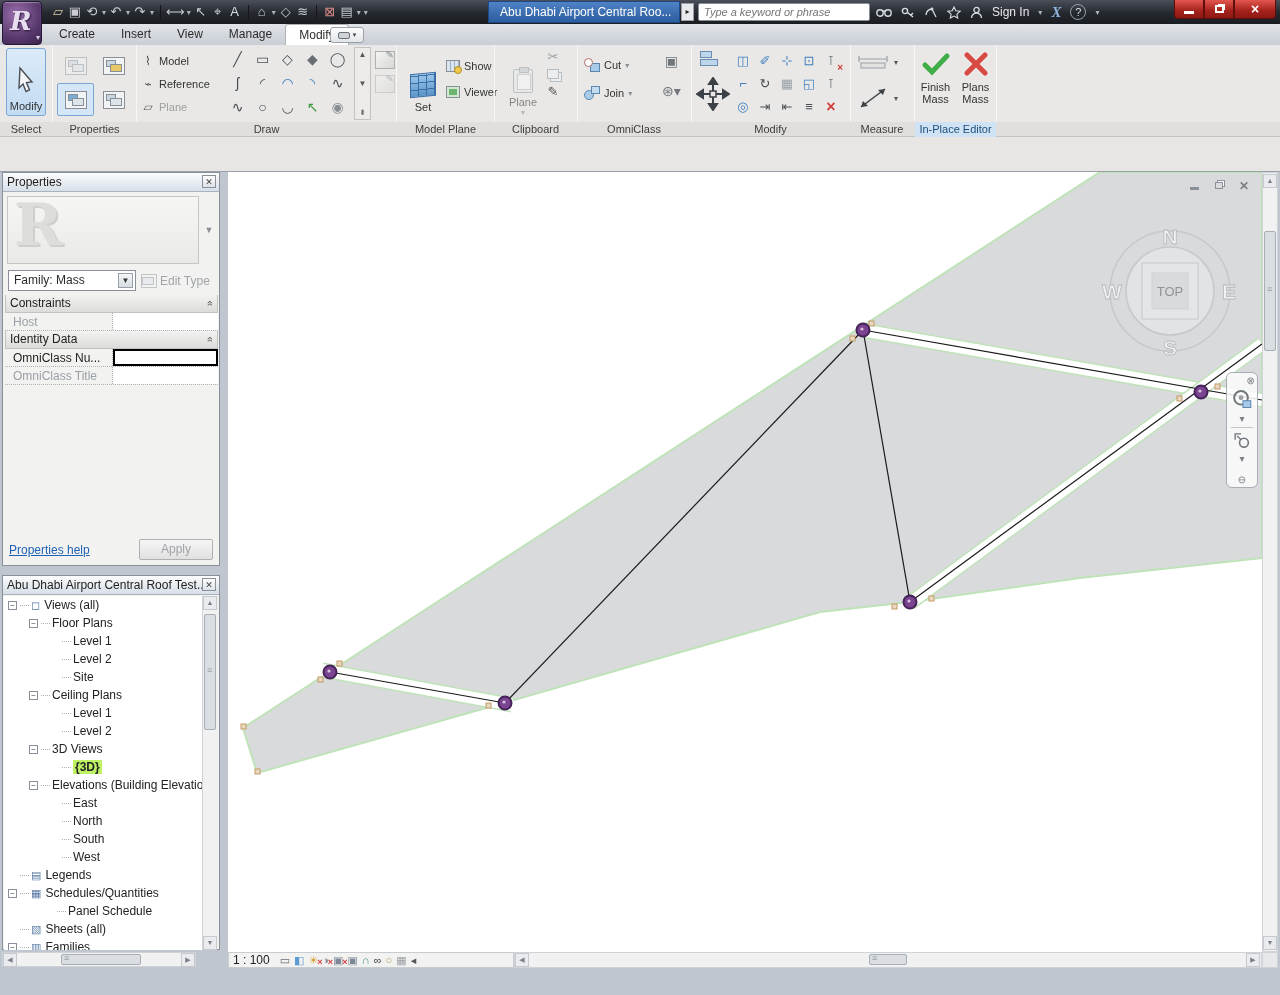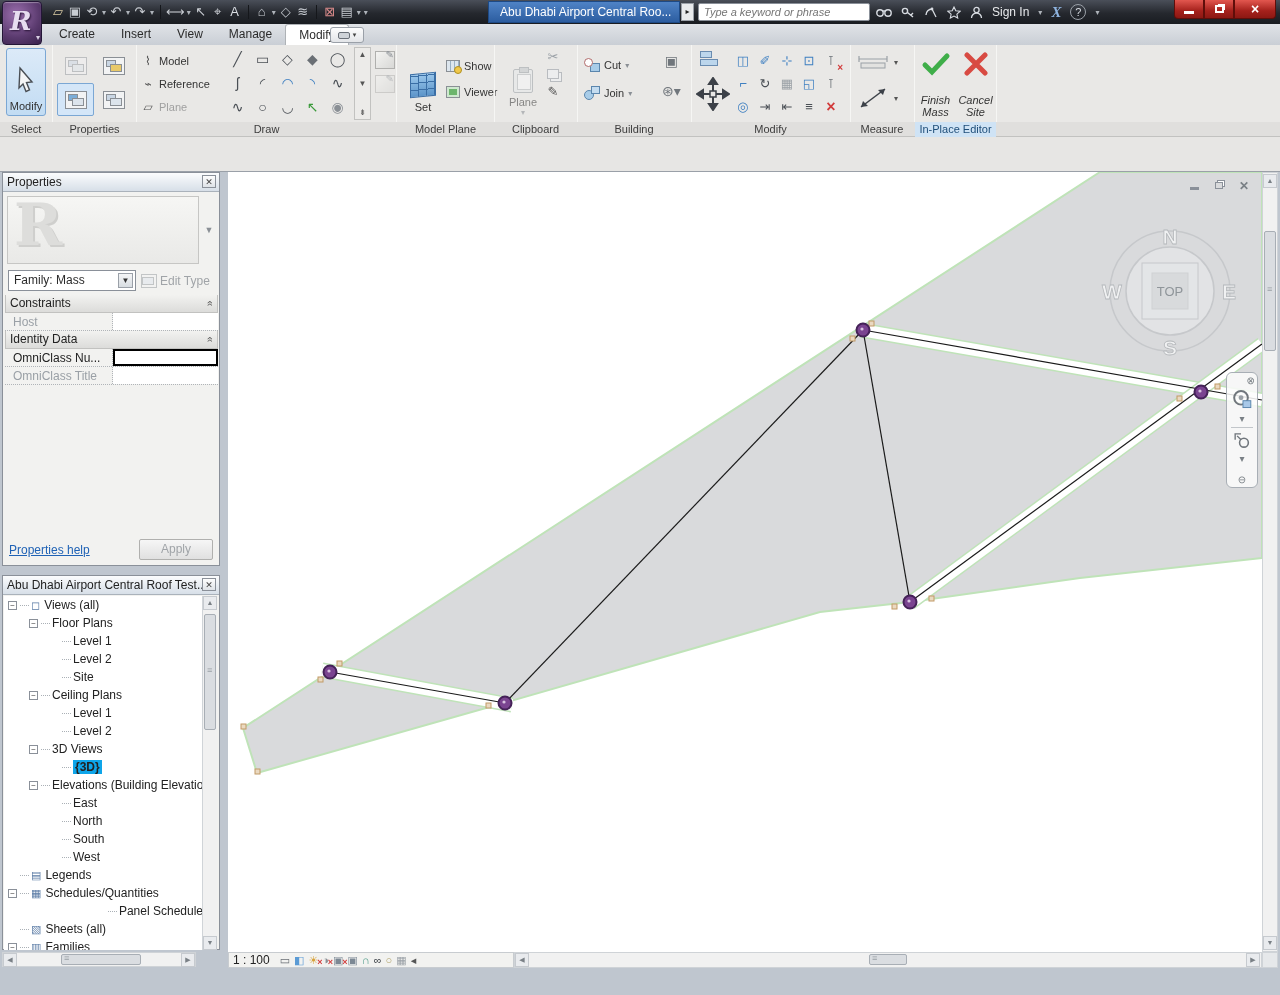--- a/index.html
+++ b/index.html
@@ -144,21 +144,21 @@
   #modgrid { position:absolute; left:40px; top:4px; width:112px; display:grid;
     grid-template-columns:repeat(5,22px); grid-template-rows:repeat(3,23px); }
   #modgrid span { display:flex; align-items:center; justify-content:center; font-size:13px; position:relative; }
   .redx:after { content:"×"; position:absolute; right:-1px; bottom:-1px; color:#d23b3b; font-size:10px; font-weight:bold; }
 
   
   .meas-row { position:absolute; left:6px; display:flex; align-items:center; gap:5px; }
   .meas-row .mc { font-size:8px; color:#555; }
   
   .ip-btn { position:absolute; top:3px; width:39px; height:70px; display:flex; flex-direction:column; align-items:center;
-    justify-content:space-between; padding-top:4px;font-style:italic; }
+    justify-content:flex-start; padding-top:4px; }
   .ip-btn .rbtn-label { margin-top:5px; }
 
   
   #optionsbar { position:absolute; left:0; top:137px; width:1280px; height:35px; background:#e7e6e4;
     border-bottom:1px solid #9aa0a8; }
 
   
   .sidepanel { position:absolute; left:2px; width:218px; background:#f2f2f0; border:1px solid #8a9099; }
   .ptitle { height:19px; background:linear-gradient(#fbfcfd,#d7dfe8); border-bottom:1px solid #aab2bb;
     font-size:12px; color:#222; padding:2px 4px; position:relative; white-space:nowrap; overflow:hidden; }
@@ -191,21 +191,21 @@
     border:1px solid #b0b0ae; border-radius:2px; color:#a0a4a8; font-size:12px; text-align:center; line-height:19px; }
 
   #browPanel { top:575px; height:375px; }
   #tree { position:absolute; left:1px; top:20px; width:199px; height:354px; background:#fff; overflow:hidden; }
   .trow { height:18px; display:flex; align-items:center; white-space:nowrap; font-size:12px; color:#222; }
   .texp { width:9px; height:9px; border:1px solid #8a9099; background:#fff; font-size:8px; line-height:7px;
     text-align:center; color:#444; margin-right:3px; flex:none; }
   .tspace { width:12px; flex:none; }
   .tdots { width:9px; border-bottom:1px dotted #aab0b6; height:1px; margin-right:2px; flex:none; }
   .ticon { font-size:11px; color:#5b7ca6; margin-right:4px; flex:none; }
-  .tlabel.sel { background:#0ea5e9; font-weight:bold; padding:0 2px; }
+  .tlabel.sel { background:#bef264; font-weight:bold; padding:0 2px; }
   #browvs { position:absolute; right:2px; top:20px; width:15px; height:354px; background:#f1f1f1; border-left:1px solid #d0d4d8; }
   .sbtn { position:absolute; left:0; width:14px; height:14px; background:#e9ebee; border:1px solid #c6cacf;
     color:#7a8086; font-size:7px; text-align:center; line-height:12px; }
   .sthumb { position:absolute; left:1px; width:12px; background:#dadde1; border:1px solid #a8aeb5; border-radius:2px; }
   .sthumb:after { content:"≡"; position:absolute; left:2px; top:50%; margin-top:-7px; color:#9aa0a6; font-size:9px; }
 
   
   #canvas { position:absolute; left:228px; top:172px; width:1034px; height:780px; background:#fff; overflow:hidden; }
   #winctl { position:absolute; right:10px; top:7px; display:flex; gap:9px; z-index:5; }
   #winctl .wc { width:16px; height:13px; display:flex; align-items:center; justify-content:center; color:#6a7077; }
@@ -518,42 +518,42 @@
       <div class="ip-btn" style="left:1px;">
         <svg width="30" height="24" viewBox="0 0 30 24">
             <path d="M4 13 L11 20 L26 4" fill="none" stroke="#3fae49" stroke-width="5" stroke-linecap="round"></path>
           </svg>
         <div class="rbtn-label" style="width:38px;">Finish Mass</div>
       </div>
       <div class="ip-btn" style="left:41px;">
         <svg width="26" height="24" viewBox="0 0 26 24">
             <path d="M4 3 L22 21 M22 3 L4 21" fill="none" stroke="#d84a42" stroke-width="5" stroke-linecap="round"></path>
           </svg>
-        <div class="rbtn-label" style="width:38px;">Cancel Site</div>
+        <div class="rbtn-label" style="width:38px;">Plans Mass</div>
       </div>
     </div>
 
     <div class="vsep" style="left:52px;"></div>
       <div class="vsep" style="left:136px;"></div>
     <div class="vsep" style="left:396px;"></div>
       <div class="vsep" style="left:494px;"></div>
     <div class="vsep" style="left:577px;"></div>
       <div class="vsep" style="left:691px;"></div>
     <div class="vsep" style="left:850px;"></div>
       <div class="vsep" style="left:914px;"></div>
     <div class="vsep" style="left:996px;"></div>
   </div>
 
   <div id="plabels">
     <div class="plabel" style="left:0;width:52px;">Select</div>
     <div class="plabel" style="left:53px;width:83px;">Properties</div>
     <div class="plabel" style="left:137px;width:259px;">Draw</div>
     <div class="plabel" style="left:398px;width:95px;">Model Plane</div>
     <div class="plabel" style="left:495px;width:81px;">Clipboard</div>
-    <div class="plabel" style="left:578px;width:112px;">Building</div>
+    <div class="plabel" style="left:578px;width:112px;">OmniClass</div>
     <div class="plabel" style="left:692px;width:157px;">Modify</div>
     <div class="plabel" style="left:851px;width:62px;">Measure</div>
     <div class="plabel" style="left:915px;width:81px;background:#cfe3f5;color:#1f4e79;">In-Place Editor</div>
   </div>
 
   <div id="optionsbar"></div>
 
   <div id="propPanel" class="sidepanel">
     <div class="ptitle"><span>Properties</span><span class="pclose">✕</span></div>
     <div id="preview">
@@ -669,21 +669,21 @@
           <span class="tdots"></span>
           <span class="ticon">▤</span>
           <span class="tlabel">Legends</span>
         </div>
         <div class="trow" style="padding-left: 4px;">
           <span class="texp">−</span>
           <span class="tdots"></span>
           <span class="ticon">▦</span>
           <span class="tlabel">Schedules/Quantities</span>
         </div>
-        <div class="trow" style="padding-left: 41px; justify-content: flex-end;">
+        <div class="trow" style="padding-left: 41px;">
           <span class="tspace"></span>
           <span class="tdots"></span>
           <span class="tlabel">Panel Schedule</span>
         </div>
         <div class="trow" style="padding-left: 4px;">
           <span class="tspace"></span>
           <span class="tdots"></span>
           <span class="ticon">▧</span>
           <span class="tlabel">Sheets (all)</span>
         </div>

